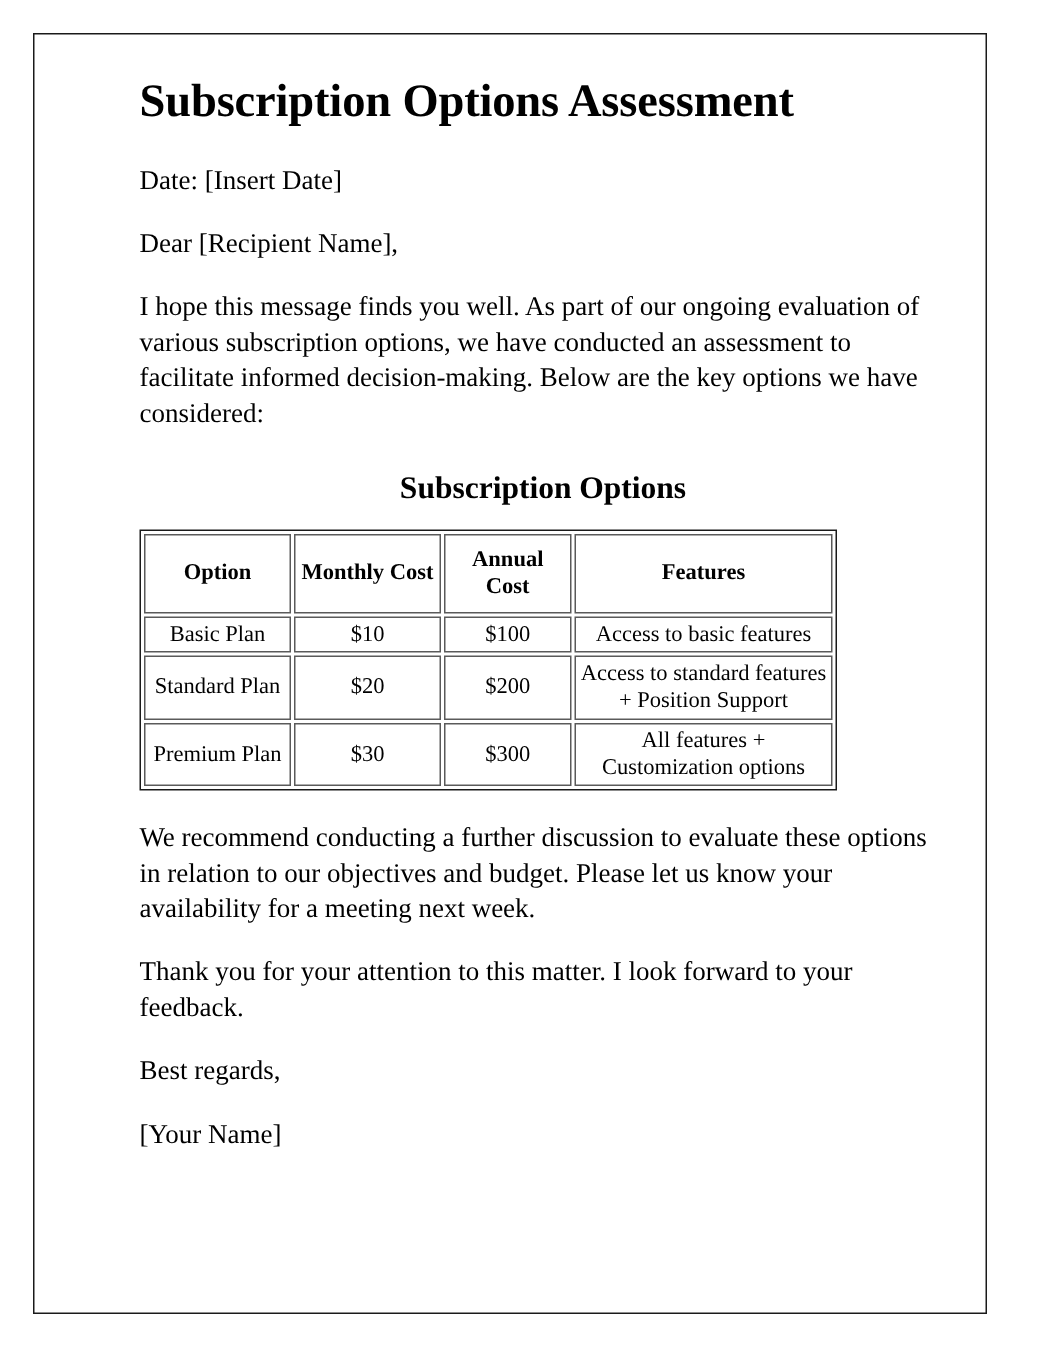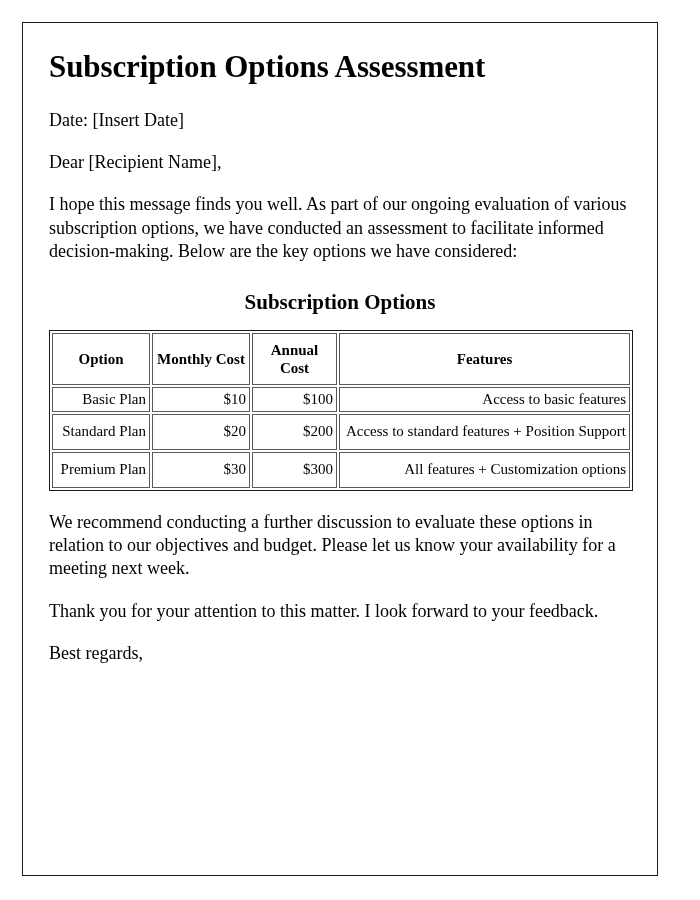--- a/index.html
+++ b/index.html
@@ -17,20 +17,21 @@
 
   .page {
     position: absolute;
     left: 22px;
     top: 22px;
     width: 636px;
     height: 854px;
     border: 1px solid #1a1a1a;
     box-sizing: border-box;
     background: #ffffff;
+    padding-left: 44px;
   }
 
   .page-inner {
     padding: 26px 26px 0 26px;
   }
 
   .doc-title {
     font-size: 31px;
     font-weight: bold;
     line-height: 1.15;
@@ -58,21 +59,21 @@
 
   .block-para {
     margin-bottom: 22px;
   }
 
   
   table.options-table {
     border-collapse: separate;
     border-spacing: 2px;
     border: 1px solid #1a1a1a;
-    width: 584px;
+    width: 465px;
     margin: 0 0 20px 0;
     font-size: 15px;
     table-layout: fixed;
   }
 
   table.options-table th,
   table.options-table td {
     border: 1px solid #5a5a5a;
     padding: 2px 3px;
     font-size: 15px;
@@ -81,21 +82,21 @@
   }
 
   table.options-table th {
     font-weight: bold;
     text-align: center;
     padding-top: 7px;
     padding-bottom: 7px;
   }
 
   table.options-table td {
-    text-align: right;
+    text-align: center;
     font-weight: normal;
   }
 
   .col-option   { width: 98px; }
   .col-monthly  { width: 98px; }
   .col-annual   { width: 85px; }
   .col-features { width: auto; }
 
   .row-tall td { height: 30px; }
 </style>
@@ -151,18 +152,19 @@
         </tr>
       </tbody>
     </table>
 
     <p class="para block-para">We recommend conducting a further discussion to evaluate these options in relation to our objectives and budget. Please let us know your availability for a meeting next week.</p>
 
     <p class="para">Thank you for your attention to this matter. I look forward to your feedback.</p>
 
     <p class="para">Best regards,</p>
 
+    <p class="para">[Your Name]</p>
 
 
 
 
   </div>
 </div>
 
 </body></html>

